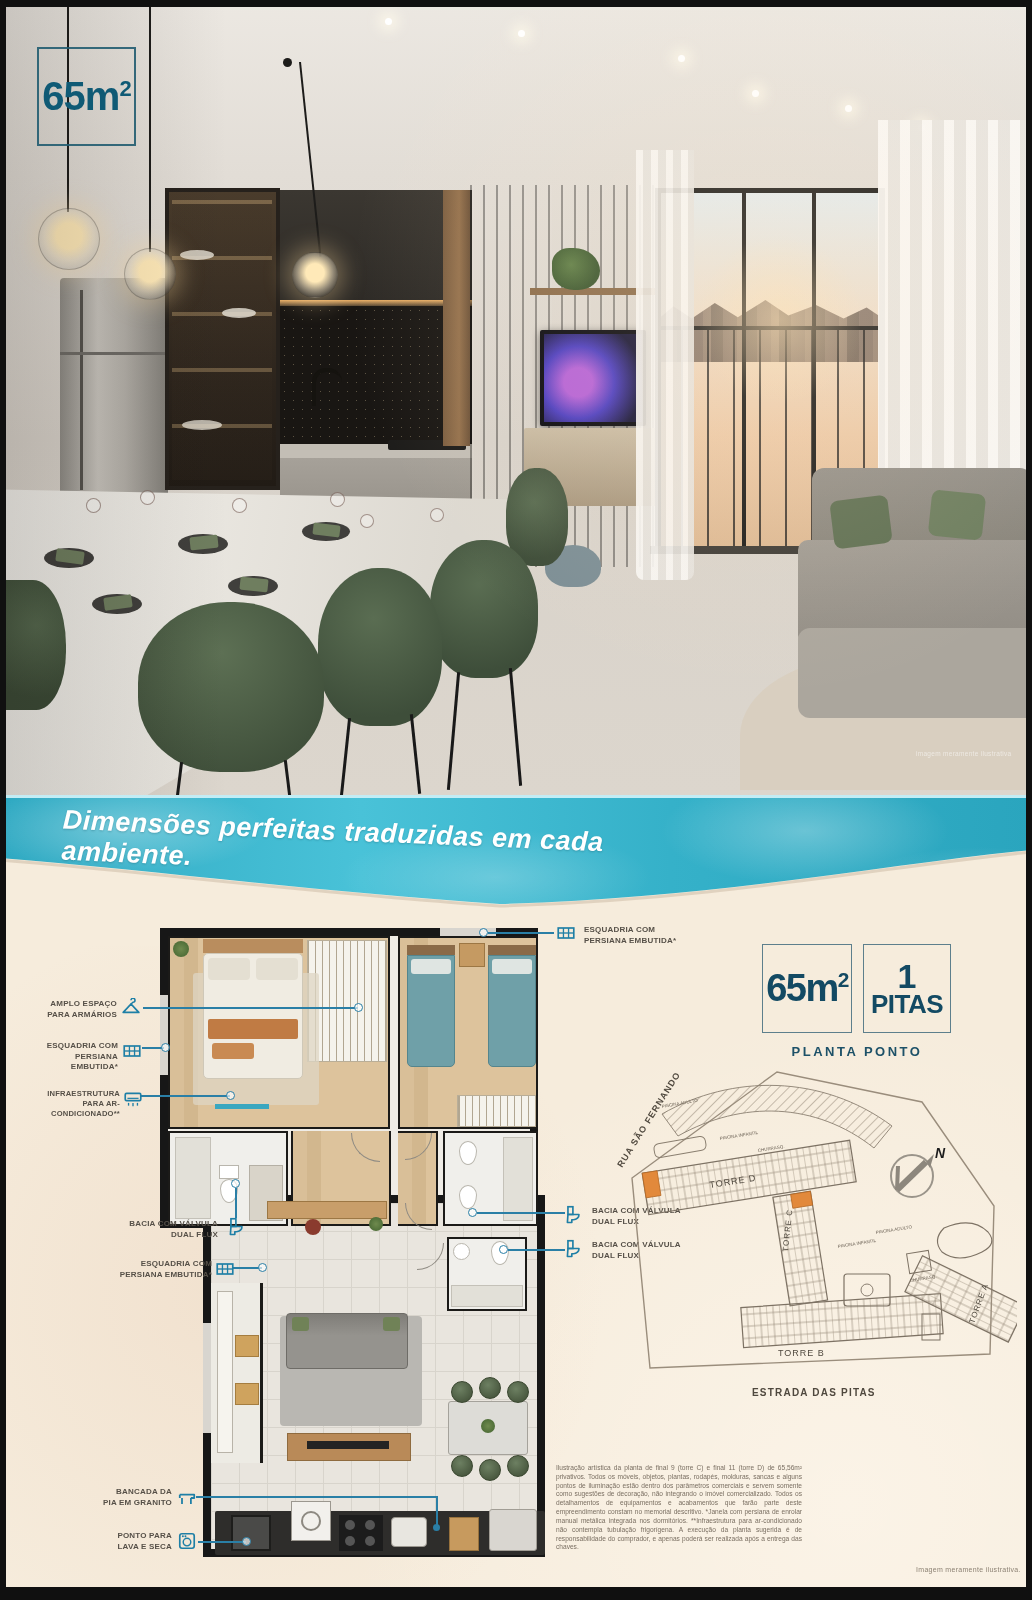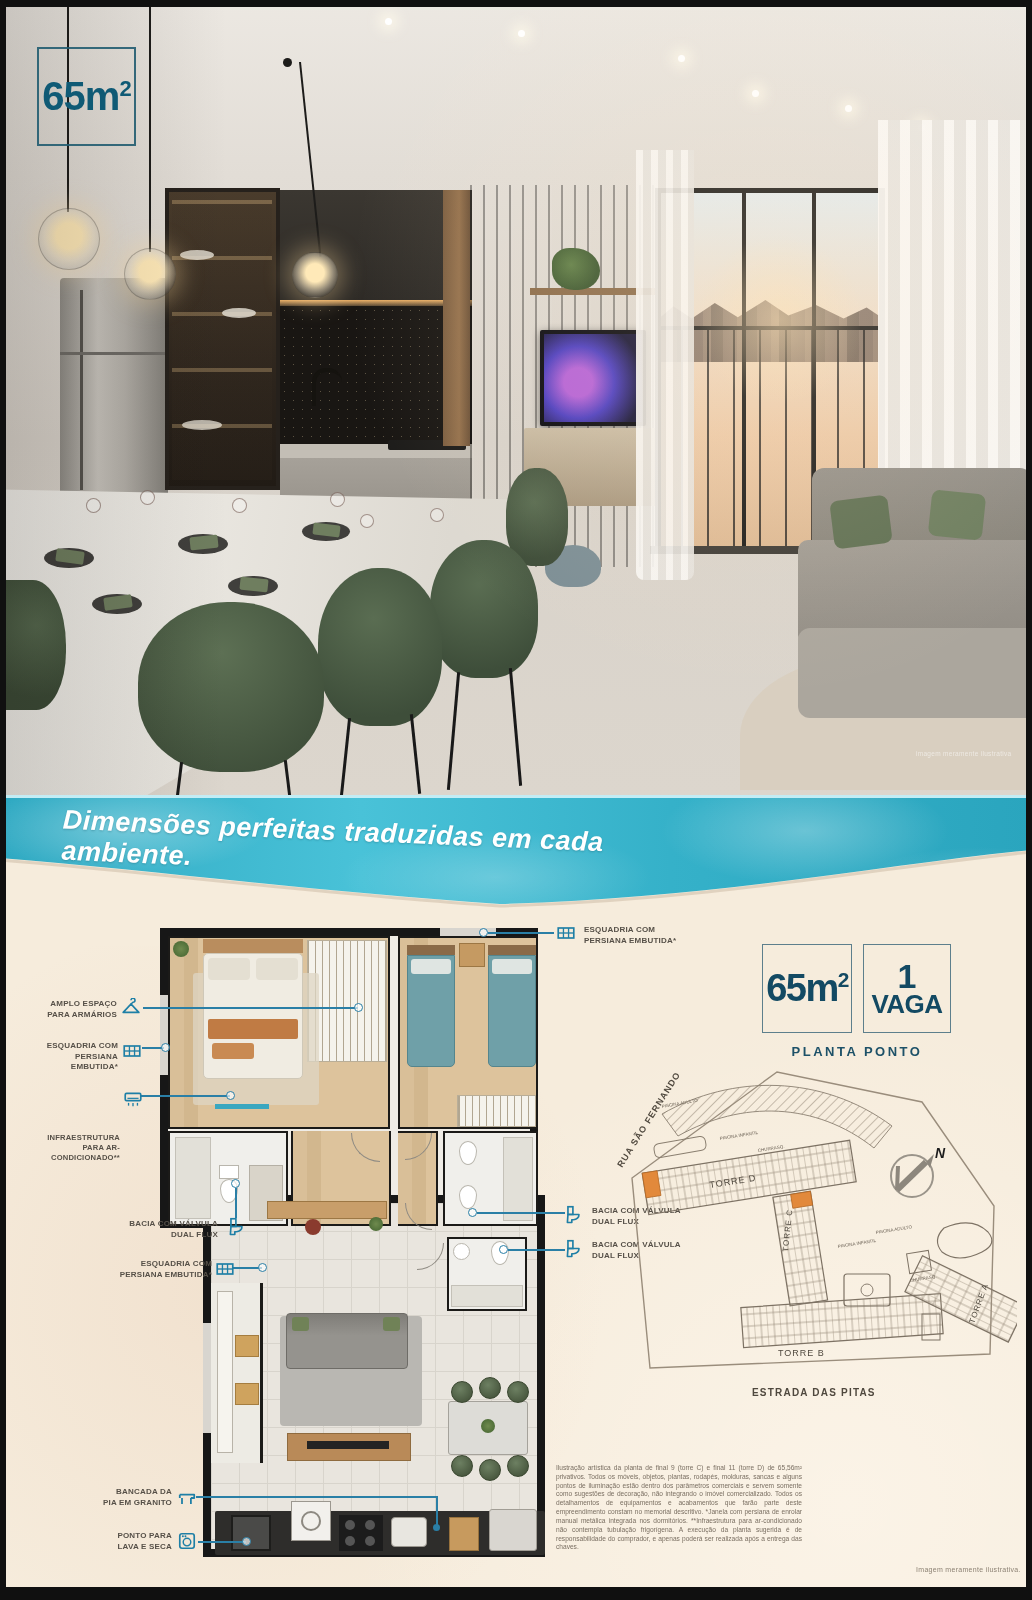--- a/index.html
+++ b/index.html
@@ -272,21 +272,21 @@
     <div>ESQUADRIA COM</div>
       <div>PERSIANA EMBUTIDA*</div>
   </div>
   <svg class="a" style="left:122px;top:1041px" width="20" height="20" viewBox="0 0 18 18">
     <rect x="2" y="4.5" width="14" height="9" fill="none" stroke="#1e7fa6" stroke-width="1.5"></rect>
     <line x1="6.7" y1="4.5" x2="6.7" y2="13.5" stroke="#1e7fa6" stroke-width="1.2"></line>
     <line x1="11.3" y1="4.5" x2="11.3" y2="13.5" stroke="#1e7fa6" stroke-width="1.2"></line>
     <line x1="2" y1="9" x2="16" y2="9" stroke="#1e7fa6" stroke-width="1.2"></line>
   </svg>
 
-  <div class="a ann" style="left:15px;top:1089px;width:105px;text-align:right;font-size:7.6px;margin-top:44px;">
+  <div class="a ann" style="left:15px;top:1089px;width:105px;text-align:right;font-size:7.6px;">
     <div>INFRAESTRUTURA</div>
       <div>PARA AR-CONDICIONADO**</div>
   </div>
   <svg class="a" style="left:123px;top:1089px" width="20" height="20" viewBox="0 0 18 18">
     <rect x="2" y="4" width="14" height="6.5" rx="1.2" fill="none" stroke="#1e7fa6" stroke-width="1.5"></rect>
     <line x1="4" y1="8.4" x2="14" y2="8.4" stroke="#1e7fa6" stroke-width="1.1"></line>
     <line x1="5" y1="12.5" x2="5" y2="15" stroke="#1e7fa6" stroke-width="1.2"></line>
     <line x1="9" y1="12.5" x2="9" y2="15.5" stroke="#1e7fa6" stroke-width="1.2"></line>
     <line x1="13" y1="12.5" x2="13" y2="15" stroke="#1e7fa6" stroke-width="1.2"></line>
   </svg>
@@ -360,21 +360,21 @@
   <div class="a ann" style="left:592px;top:1240px;width:110px;">
     <div>BACIA COM VÁLVULA</div>
       <div>DUAL FLUX</div>
   </div>
 
   <div class="a badge-box" style="left:762px;top:944px;width:90px;height:89px;display:flex;align-items:center;justify-content:center;">
     <div style="font-weight:bold;font-size:38px;letter-spacing:-1.5px;"><span>65m</span><sup>2</sup></div>
   </div>
   <div class="a badge-box" style="left:863px;top:944px;width:88px;height:89px;display:flex;flex-direction:column;align-items:center;justify-content:center;line-height:.95;">
     <div style="font-weight:bold;font-size:34px;">1</div>
-    <div style="font-weight:bold;font-size:26px;letter-spacing:-.5px;">VAGA</div>
+    <div style="font-weight:bold;font-size:26px;letter-spacing:-.5px;">PITAS</div>
   </div>
   <div class="a" style="left:757px;top:1044px;width:200px;text-align:center;font-weight:bold;font-size:13px;letter-spacing:2.5px;color:#1d5168;">PLANTA PONTO</div>
 
   <svg class="a" style="left:592px;top:1056px" width="425" height="352" viewBox="0 0 425 352">
     <defs>
       <pattern id="hatch" width="7" height="7" patternUnits="userSpaceOnUse" patternTransform="rotate(45)">
         <line x1="0" y1="0" x2="0" y2="7" stroke="#9a8d7c" stroke-width="1.1"></line>
       </pattern>
       <pattern id="units" width="13" height="12" patternUnits="userSpaceOnUse">
         <rect x="0" y="0" width="13" height="12" fill="none" stroke="#9a8d7c" stroke-width=".7"></rect>

